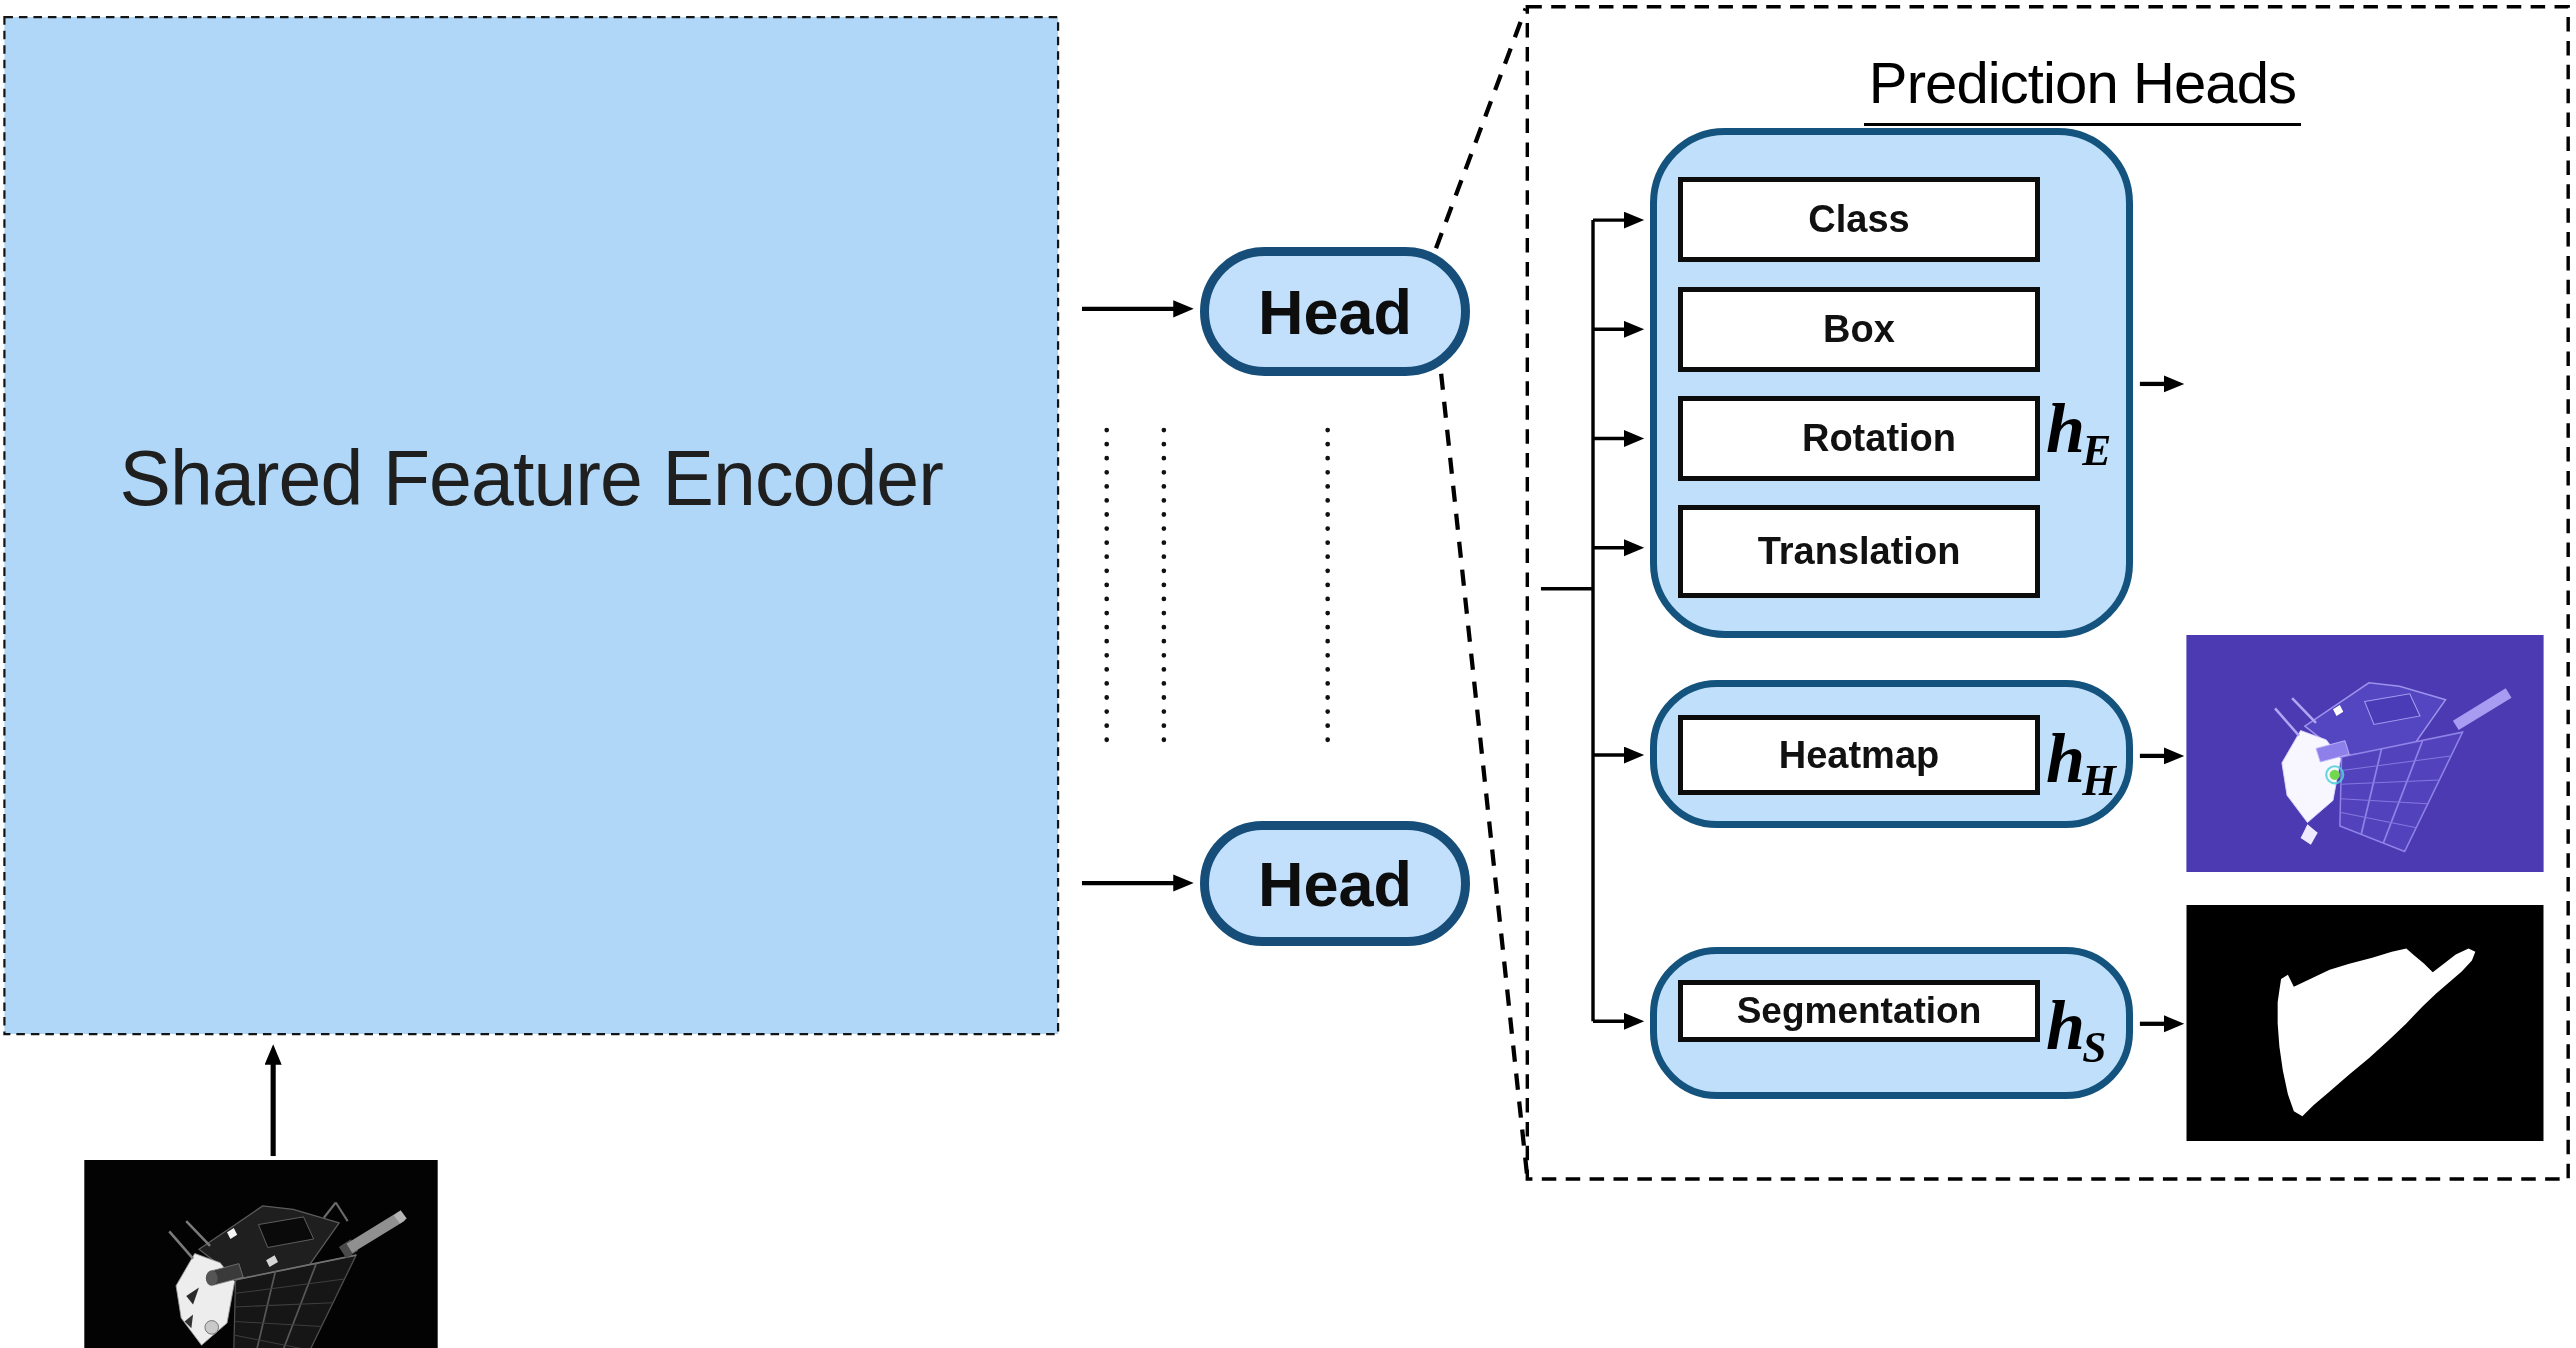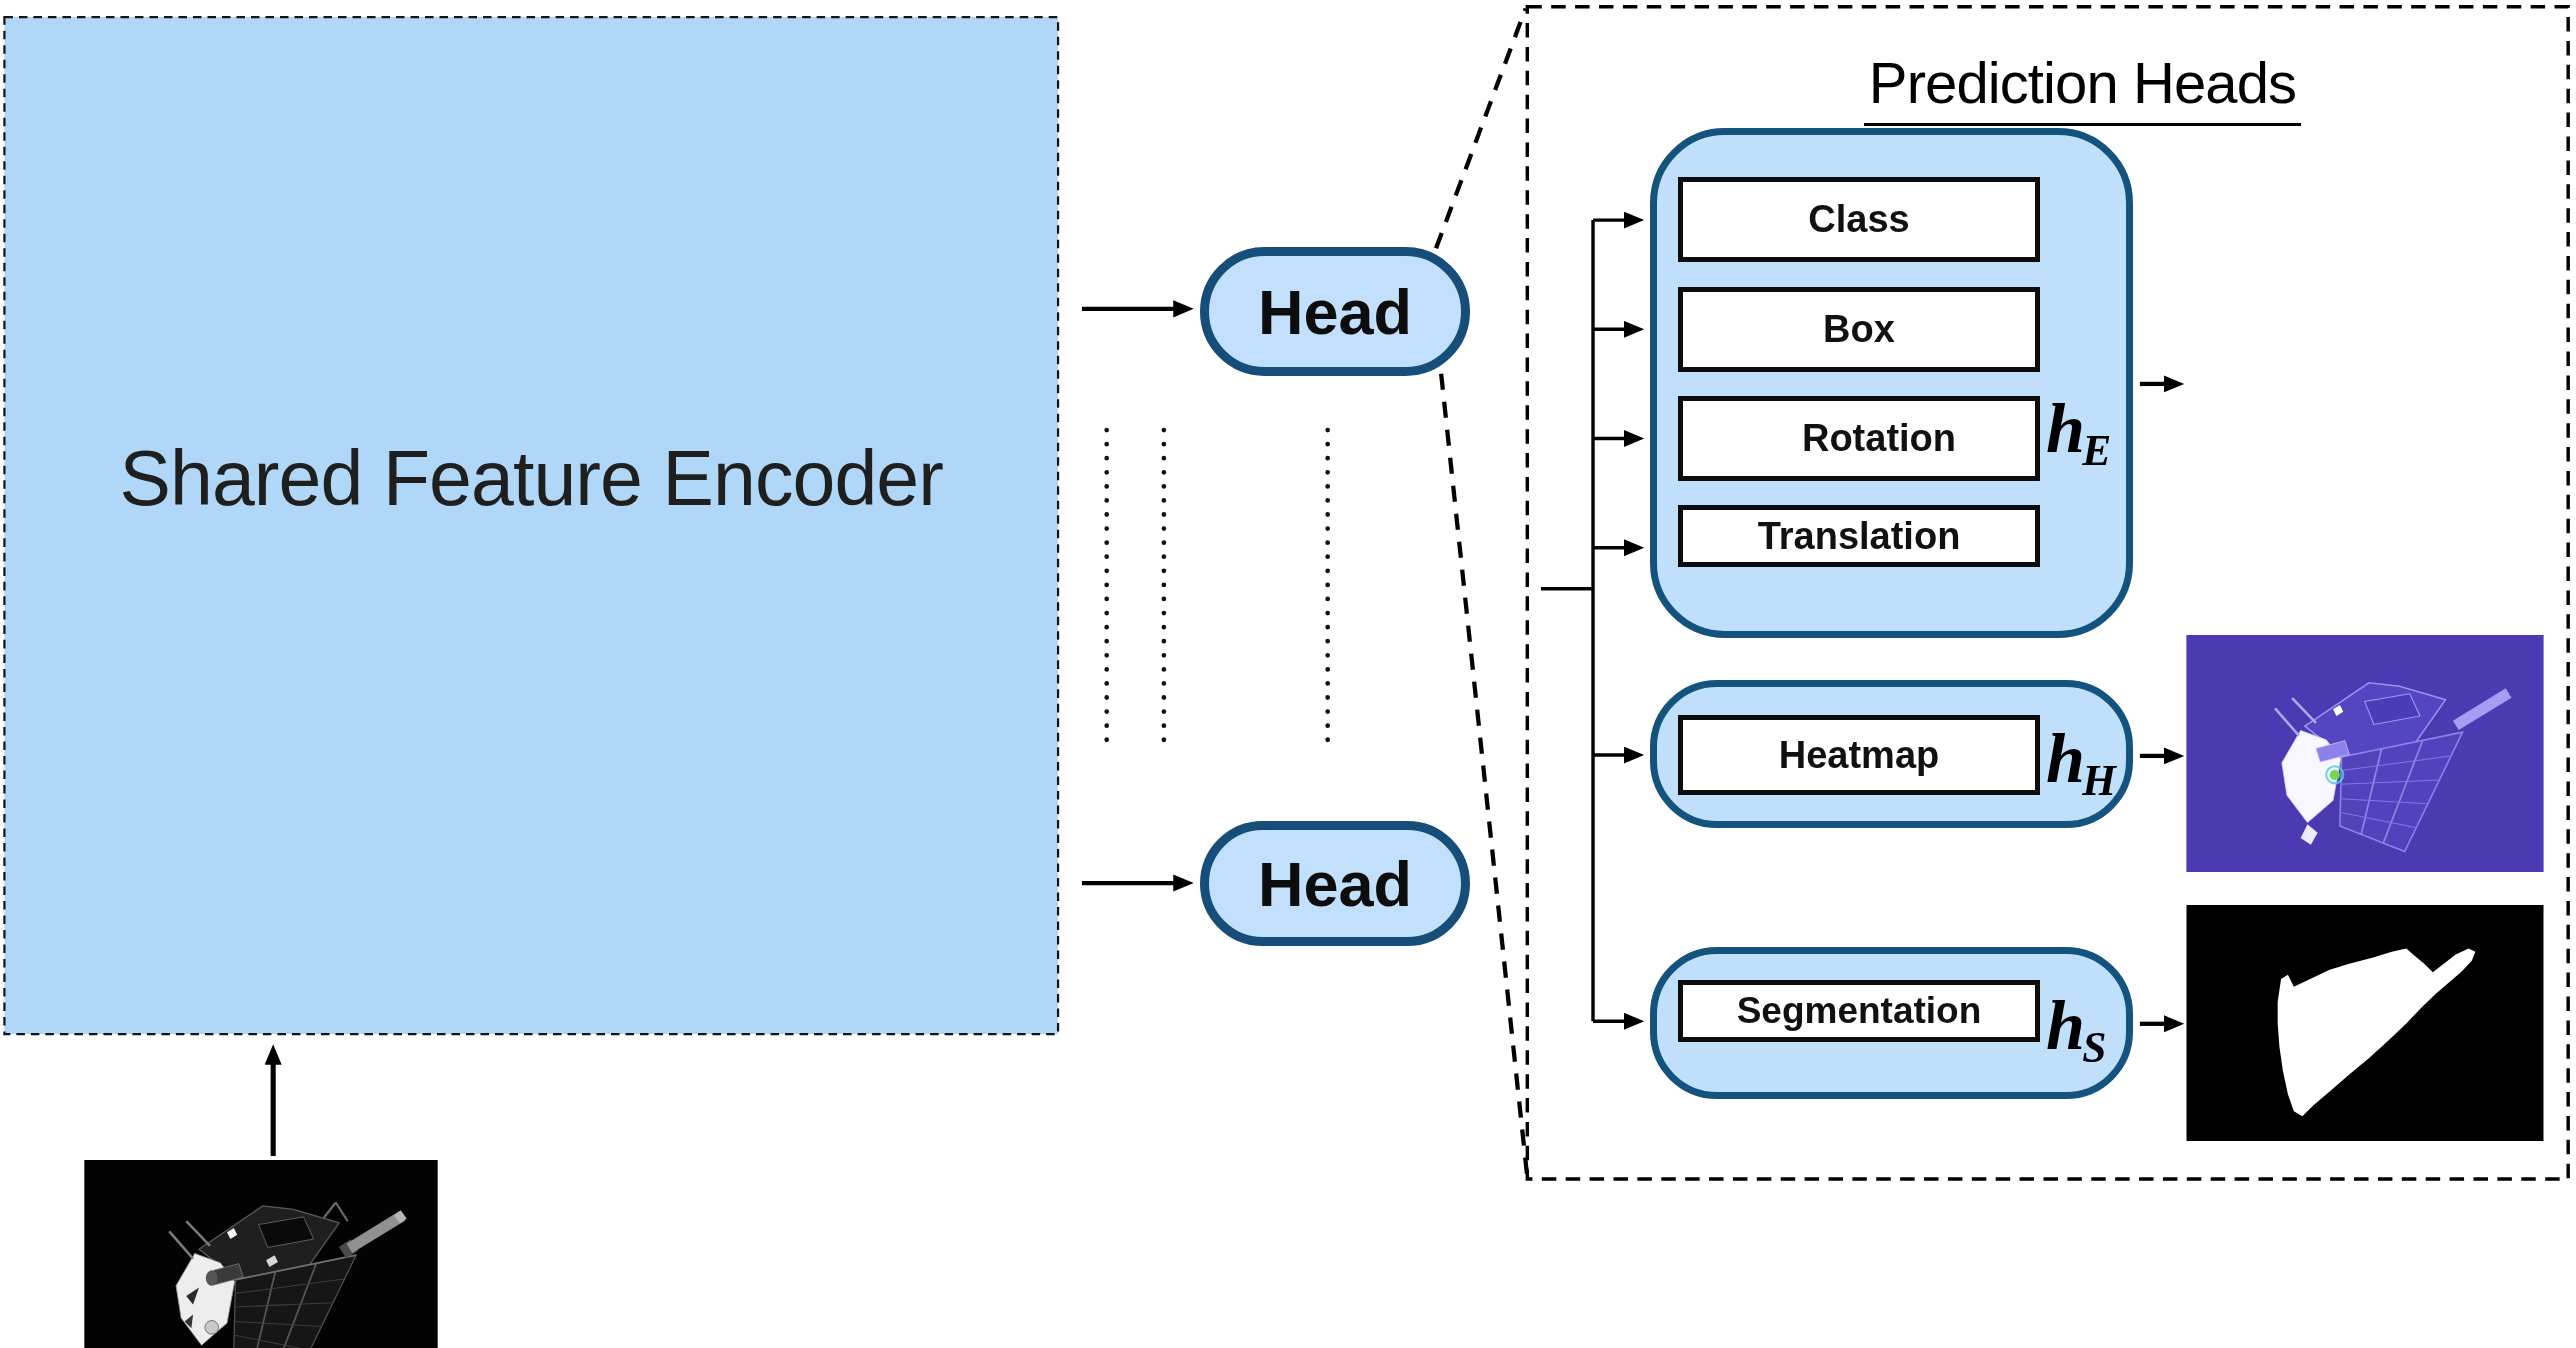--- a/index.html
+++ b/index.html
@@ -146,21 +146,21 @@
   <div class="abs group" style="left:1650px;top:128px;width:483px;height:510px;"></div>
   <div class="wbox" style="left:1678px;top:287px;width:362px;height:85px;">
     <span>Box</span>
   </div>
   <div class="wbox" style="left:1678px;top:177px;width:362px;height:85px;">
     <span>Class</span>
   </div>
   <div class="wbox" style="left:1678px;top:396px;width:362px;height:85px;padding-left:40px;">
     <span>Rotation</span>
   </div>
-  <div class="wbox" style="left:1678px;top:505px;width:362px;height:62px;">
+  <div class="wbox" style="left:1678px;top:505px;width:362px;height:93px;">
     <span>Translation</span>
   </div>
   <div class="hsym" style="left:2046px;top:352px;margin-top:42px;">
     <span>h</span><sub>E</sub>
   </div>
 
   <div class="abs group" style="left:1650px;top:680px;width:483px;height:148px;border-radius:67px;"></div>
   <div class="wbox" style="left:1678px;top:715px;width:362px;height:80px;">
     <span>Heatmap</span>
   </div>

